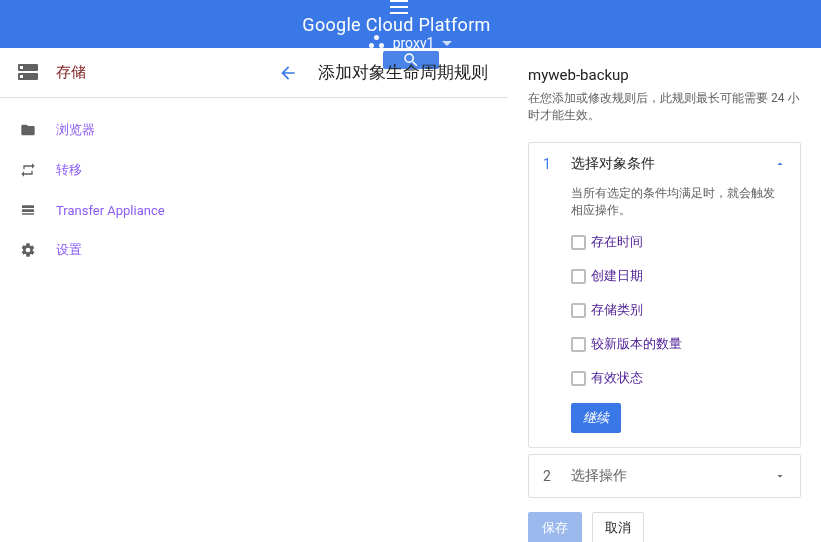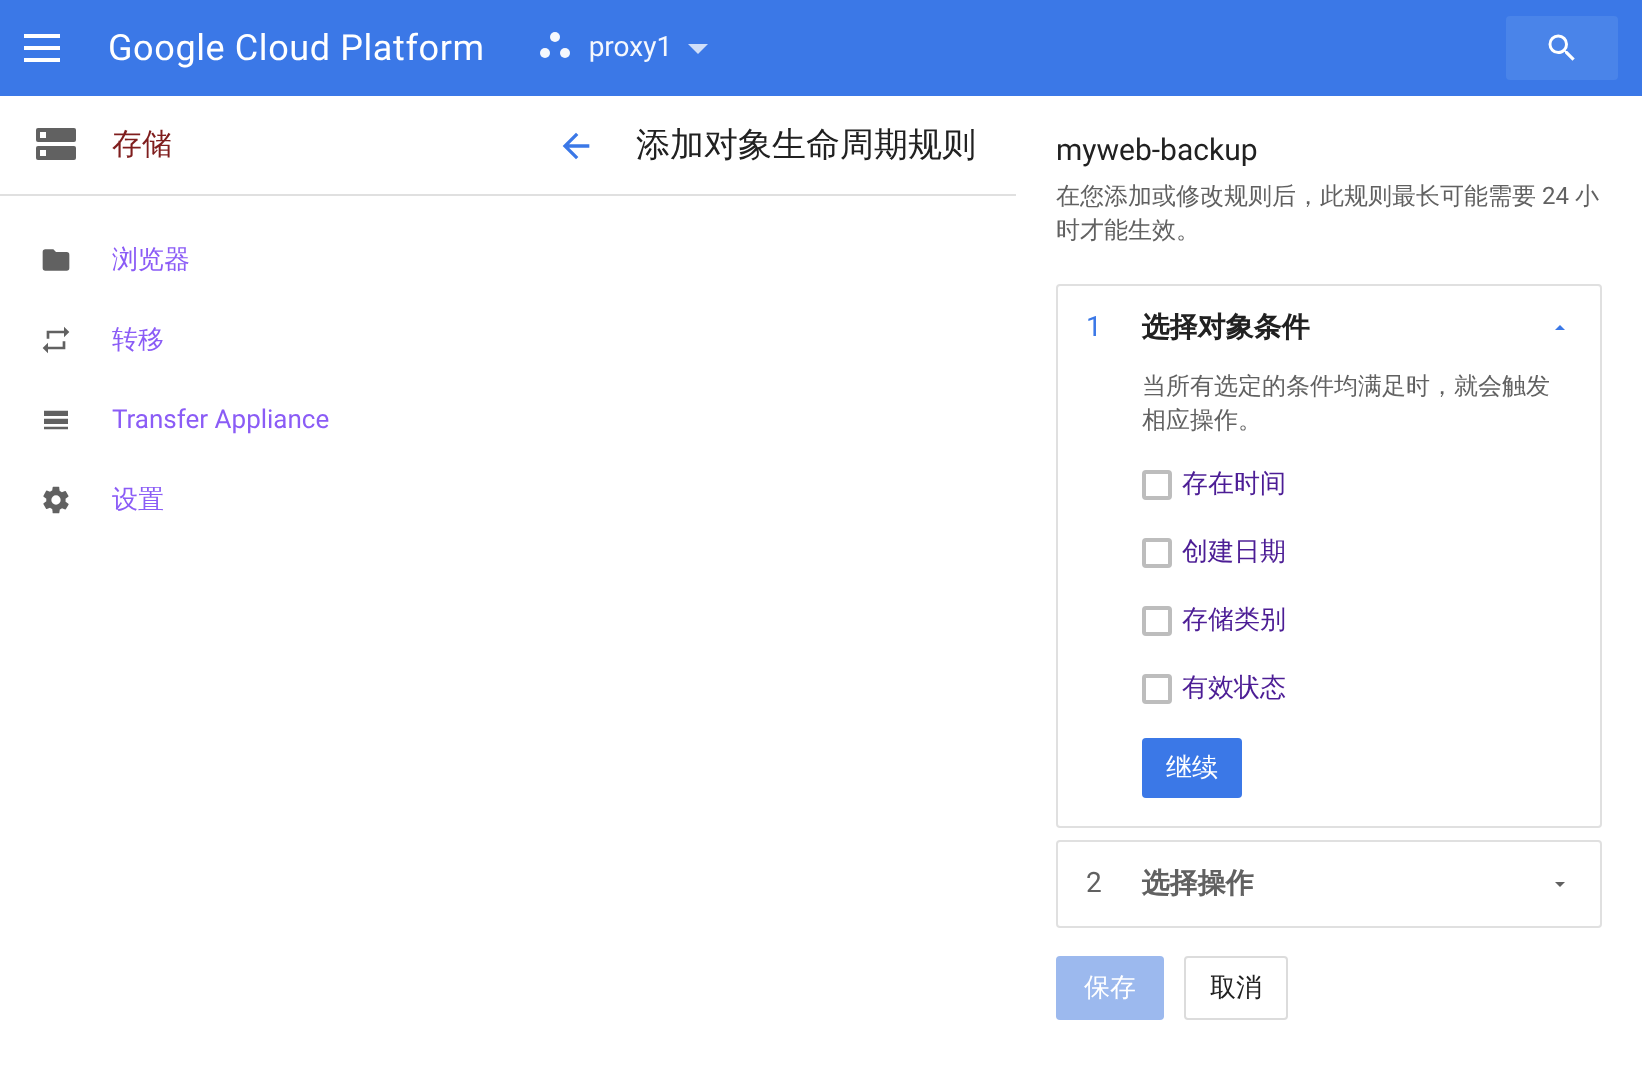--- a/index.html
+++ b/index.html
@@ -1,17 +1,17 @@
 <!DOCTYPE html>
 <html><head>
 <meta charset="utf-8">
 <style>
   * { box-sizing: border-box; margin: 0; padding: 0; }
   body { font-family: Roboto, "Helvetica Neue", Arial, sans-serif; font-size: 13px; color: #212121; background: #fff; width: 821px; height: 542px; overflow: hidden; }
-  .topbar { background: #3b78e7; height: 48px; display: flex; align-items: center; color: #fff; padding: 0 12px; }
+  .topbar { background: #3b78e7; height: 48px; display: flex; align-items: center; color: #fff; padding: 0 12px; flex-direction: column; }
   .menu-btn { width: 24px; height: 24px; display: flex; flex-direction: column; justify-content: center; gap: 4px; cursor: pointer; margin-right: 18px; }
   .menu-btn span { display: block; height: 2px; background: #fff; width: 18px; }
   .brand { font-size: 18px; font-weight: 400; letter-spacing: 0.3px; margin-right: 28px; }
   .project-selector { display: flex; align-items: center; gap: 8px; cursor: pointer; font-size: 14px; opacity: 0.95; }
   .project-dots { position: relative; width: 16px; height: 16px; }
   .project-dots i { position: absolute; width: 5px; height: 5px; background: #fff; border-radius: 50%; }
   .project-dots i:nth-child(1){ top:0; left:5px; }
   .project-dots i:nth-child(2){ top:8px; left:0; }
   .project-dots i:nth-child(3){ top:8px; left:10px; }
   .dropdown-caret { width: 0; height: 0; border-left: 5px solid transparent; border-right: 5px solid transparent; border-top: 5px solid #fff; opacity: 0.8; }
@@ -37,30 +37,30 @@
   .back-arrow svg { width: 20px; height: 20px; fill: #3b78e7; }
   .main-title { font-size: 17px; color: #212121; }
   .main-body { padding: 18px 20px; overflow: auto; flex: 1; }
   .bucket-name { font-size: 15px; color: #212121; margin-bottom: 6px; }
   .helper { font-size: 12px; color: #616161; margin-bottom: 18px; }
 
   .step-card { border: 1px solid #e0e0e0; border-radius: 2px; margin-bottom: 6px; }
   .step-head { display:flex; align-items:center; padding: 12px 14px; cursor:pointer; gap: 14px; }
   .step-num { color: #3b78e7; font-size: 14px; width: 14px; }
   .step-num.gray { color:#616161; }
-  .step-label { flex:1; font-size: 14px; color:#212121;font-weight:bold; }
+  .step-label { flex:1; font-size: 14px; color:#212121; }
   .step-label.gray { color:#616161; }
   .chev { width: 12px; height: 12px; }
   .chev svg { width:12px; height:12px; fill:#3b78e7; }
   .chev.gray svg { fill:#616161; }
   .step-body { padding: 0 14px 14px 42px; }
   .step-desc { font-size:12px; color:#616161; margin-bottom: 14px; }
   .cb-row { display:flex; align-items:center; gap:5px; margin-bottom: 16px; font-size:13px; color:#4c1d95; }
   .cb { width:15px; height:15px; border:2px solid #bdbdbd; border-radius:2px; cursor:pointer; }
-  .continue-btn { display:inline-block; background:#3b78e7; color:#fff; font-size:13px; padding: 6px 12px; border-radius:2px; cursor:pointer; border:none; }
+  .continue-btn { display:inline-block; background:#3b78e7; color:#fff; font-size:13px; padding: 6px 12px; border-radius:2px; cursor:pointer; border:none;font-style:italic; }
 
   .footer-btns { display:flex; gap:10px; margin-top: 14px; }
   .save-btn { background:#9cb9ee; color:#fff; font-size:13px; padding:6px 14px; border:none; border-radius:2px; cursor:pointer; }
   .cancel-btn { background:#fff; color:#212121; font-size:13px; padding:6px 12px; border:1px solid #dcdcdc; border-radius:2px; cursor:pointer; }
 </style>
 </head>
 <body>
 
 <div class="topbar">
   <div class="menu-btn">
@@ -161,20 +161,24 @@
           <div class="cb-row">
               <span class="cb"></span>
               <span>创建日期</span>
             </div>
           <div class="cb-row">
               <span class="cb"></span>
               <span>存储类别</span>
             </div>
           <div class="cb-row">
               <span class="cb"></span>
+              <span>较新版本的数量</span>
+            </div>
+          <div class="cb-row">
+              <span class="cb"></span>
               <span>有效状态</span>
             </div>
           <button class="continue-btn">继续</button>
         </div>
       </div>
 
       <div class="step-card">
         <div class="step-head">
           <span class="step-num gray">2</span>
           <span class="step-label gray">选择操作</span>

